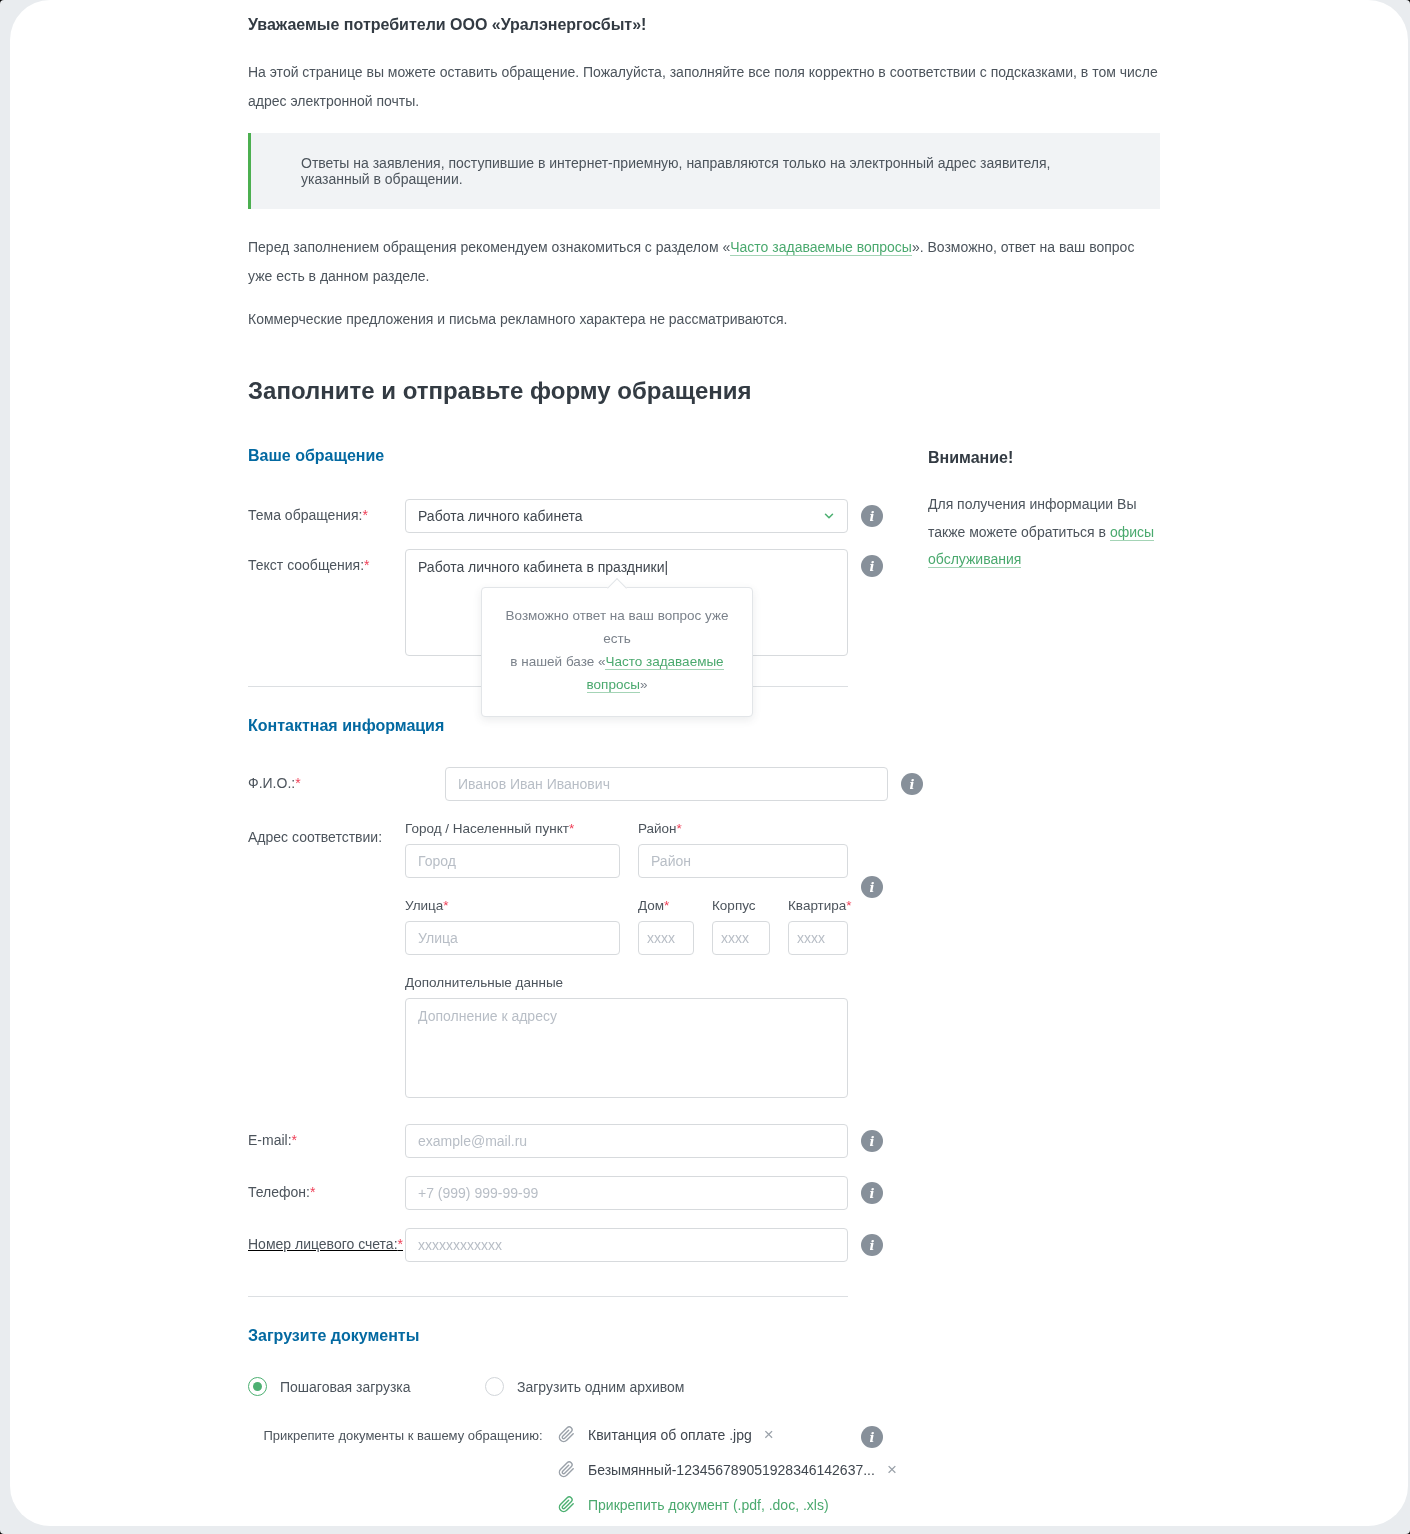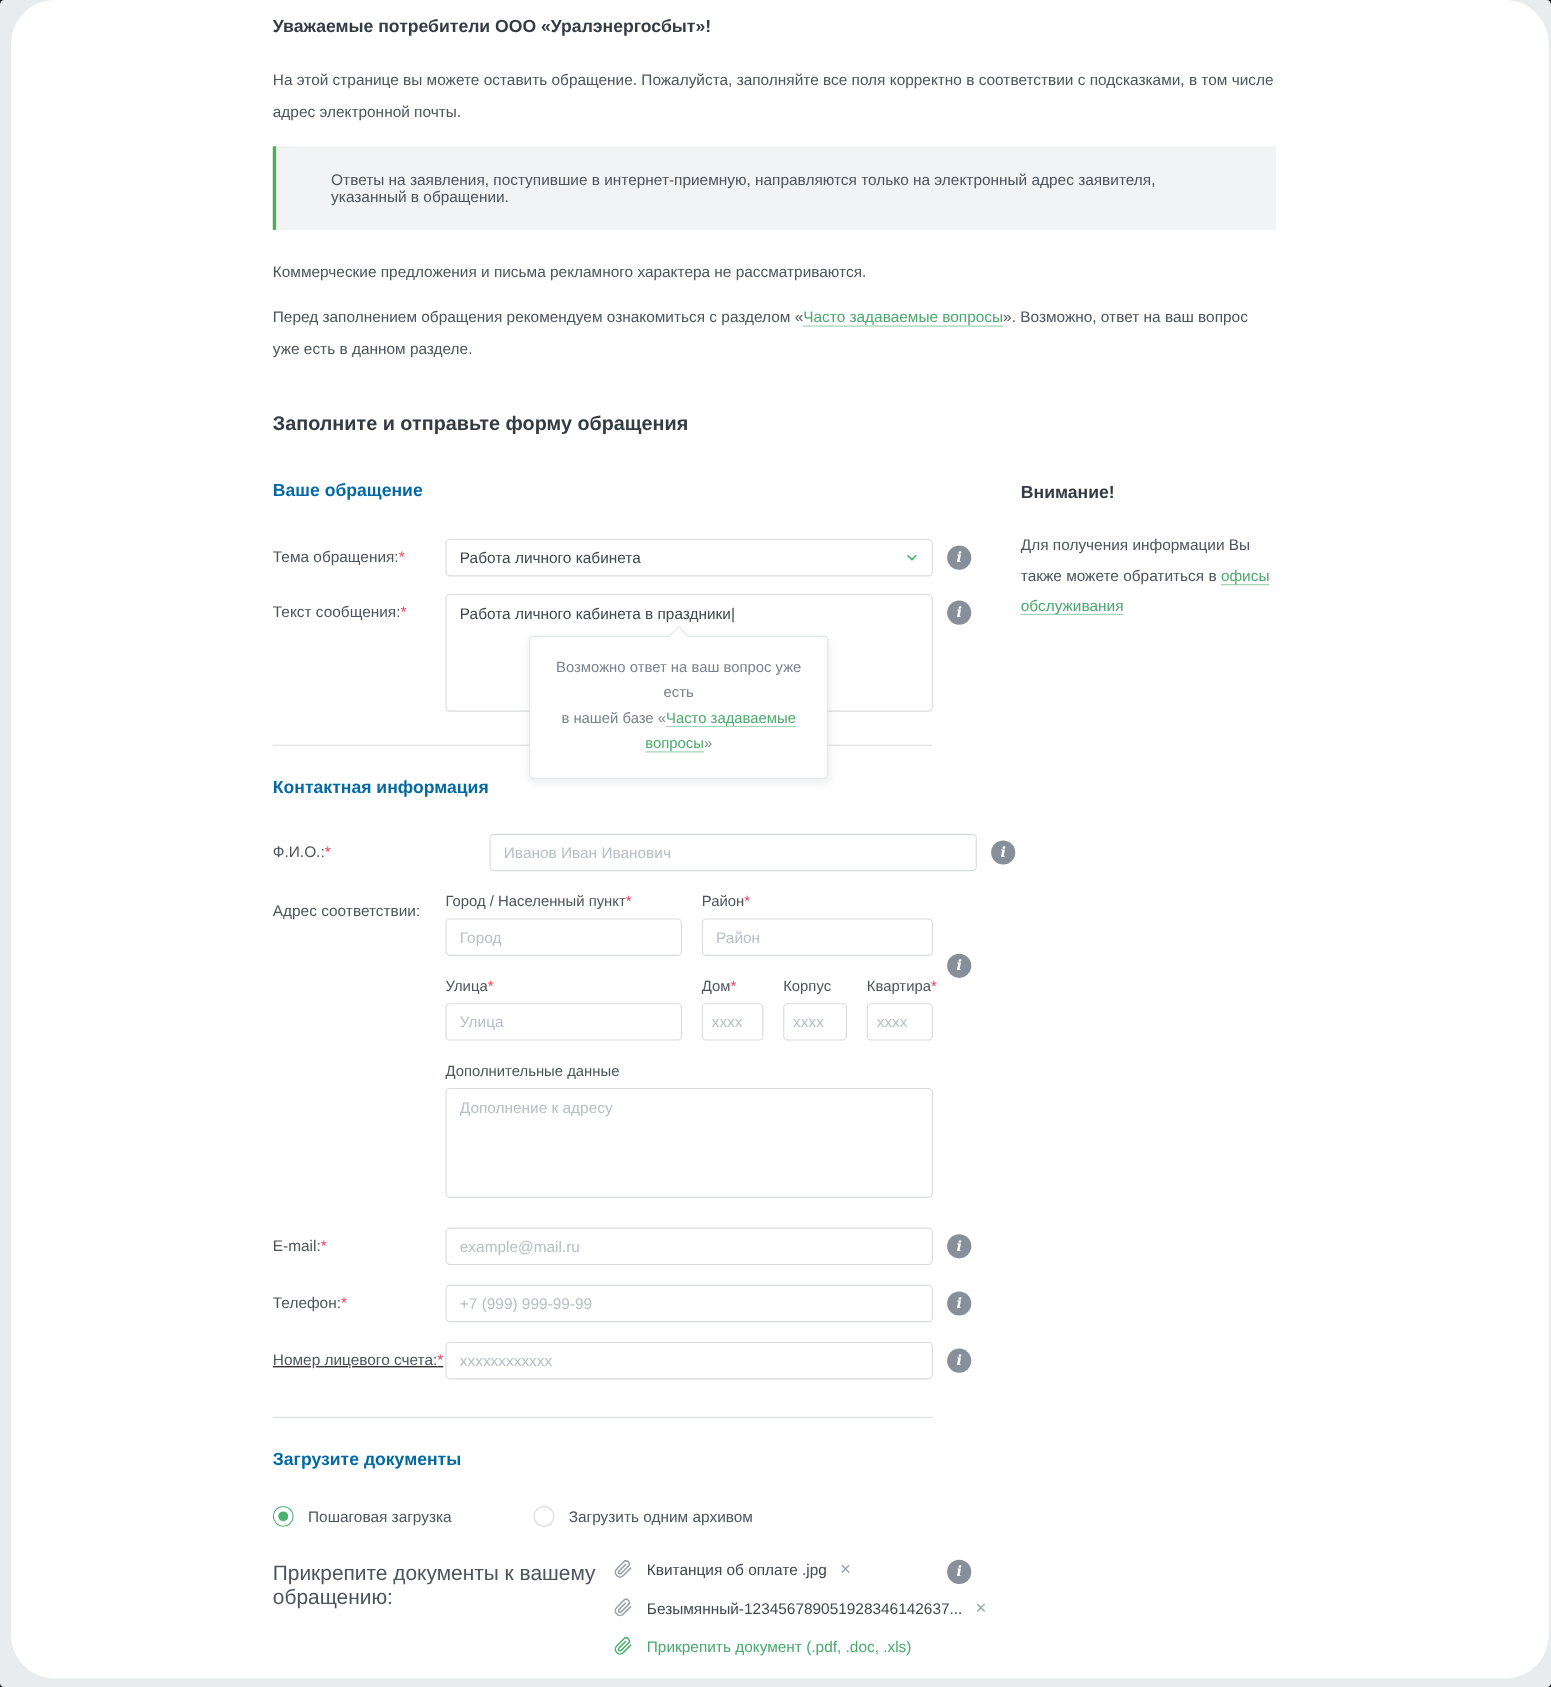--- a/index.html
+++ b/index.html
@@ -38,21 +38,21 @@
     border-left: 3px solid #4caf50;
     padding: 22px 40px 22px 50px;
     font-size: 14px; color: #4c545c;
     margin: 18px 0 24px;
   }
   .link-green {
     color: #4aa96e; text-decoration: none; cursor: pointer;
     border-bottom: 1px solid rgba(74,169,110,0.5);
   }
   h2.form-title {
-    font-size: 18px; color: #333b43; margin: 44px 0 0; font-weight: bold;
+    font-size: 24px; color: #333b43; margin: 44px 0 0; font-weight: bold;
   }
   .columns { display: flex; margin-top: 42px; }
   .main-col { width: 600px; }
   .side-col { width: 236px; margin-left: 80px; }
   h3.section-title {
     font-size: 16px; color: #0369a1; margin: 0 0 34px; font-weight: bold;
   }
   .frow { display: flex; margin-bottom: 16px; }
   .frow-label {
     width: 157px; padding-top: 8px; font-size: 14px; color: #4c545c;
@@ -115,21 +115,21 @@
   .radio-circle {
     width: 19px; height: 19px; border-radius: 50%;
     border: 1px solid #d2d6da; background: #fff; flex: none;
     display: flex; align-items: center; justify-content: center;
     margin-right: 13px;
   }
   .radio-circle.selected { border: 1px solid #4db072; }
   .radio-circle .dot { width: 9px; height: 9px; border-radius: 50%; background: #4db072; }
   .radio-label { font-size: 14px; color: #4c545c; }
   .attach-row { display: flex; position: relative; width: 600px; }
-  .attach-label { width: 310px; font-size: 19px; color: #4c545c; padding-top: 2px; flex: none; }
+  .attach-label { width: 310px; font-size: 13px; color: #4c545c; padding-top: 2px; flex: none; text-align: center; }
   .files-col { flex: 1; }
   .file-row { display: flex; align-items: center; margin-bottom: 18px; }
   .clip-icon { width: 17px; height: 17px; margin-right: 13px; color: #9aa1a9; flex: none; }
   .clip-icon.green { color: #4db072; }
   .file-name { font-size: 14px; color: #40474f; }
   .file-remove {
     margin-left: 12px; color: #9aa1a9; font-size: 17px; line-height: 1;
     cursor: pointer; font-weight: normal;
   }
   .attach-link { font-size: 14px; color: #4aa96e; cursor: pointer; }
@@ -144,23 +144,23 @@
 <div class="content">
 
   <h1 class="page-title">Уважаемые потребители ООО «Уралэнергосбыт»!</h1>
 
   <p class="body-text">На этой странице вы можете оставить обращение. Пожалуйста, заполняйте все поля корректно в соответствии с подсказками, в том числе адрес электронной почты.</p>
 
   <div class="note-box">
     <span>Ответы на заявления, поступившие в интернет-приемную, направляются только на электронный адрес заявителя, указанный в обращении.</span>
   </div>
 
+  <p class="body-text"><span>Перед заполнением обращения рекомендуем ознакомиться с разделом «</span><a class="link-green">Часто задаваемые вопросы</a><span>». Возможно, ответ на ваш вопрос уже есть в данном разделе.</span></p>
+
   <p class="body-text" style="margin-bottom:12px;">Коммерческие предложения и письма рекламного характера не рассматриваются.</p>
-
-  <p class="body-text"><span>Перед заполнением обращения рекомендуем ознакомиться с разделом «</span><a class="link-green">Часто задаваемые вопросы</a><span>». Возможно, ответ на ваш вопрос уже есть в данном разделе.</span></p>
 
   <h2 class="form-title">Заполните и отправьте форму обращения</h2>
 
   <div class="columns">
     <div class="main-col">
 
       <h3 class="section-title">Ваше обращение</h3>
 
       <div class="frow">
         <div class="frow-label"><span>Тема обращения:</span><span class="req">*</span></div>

